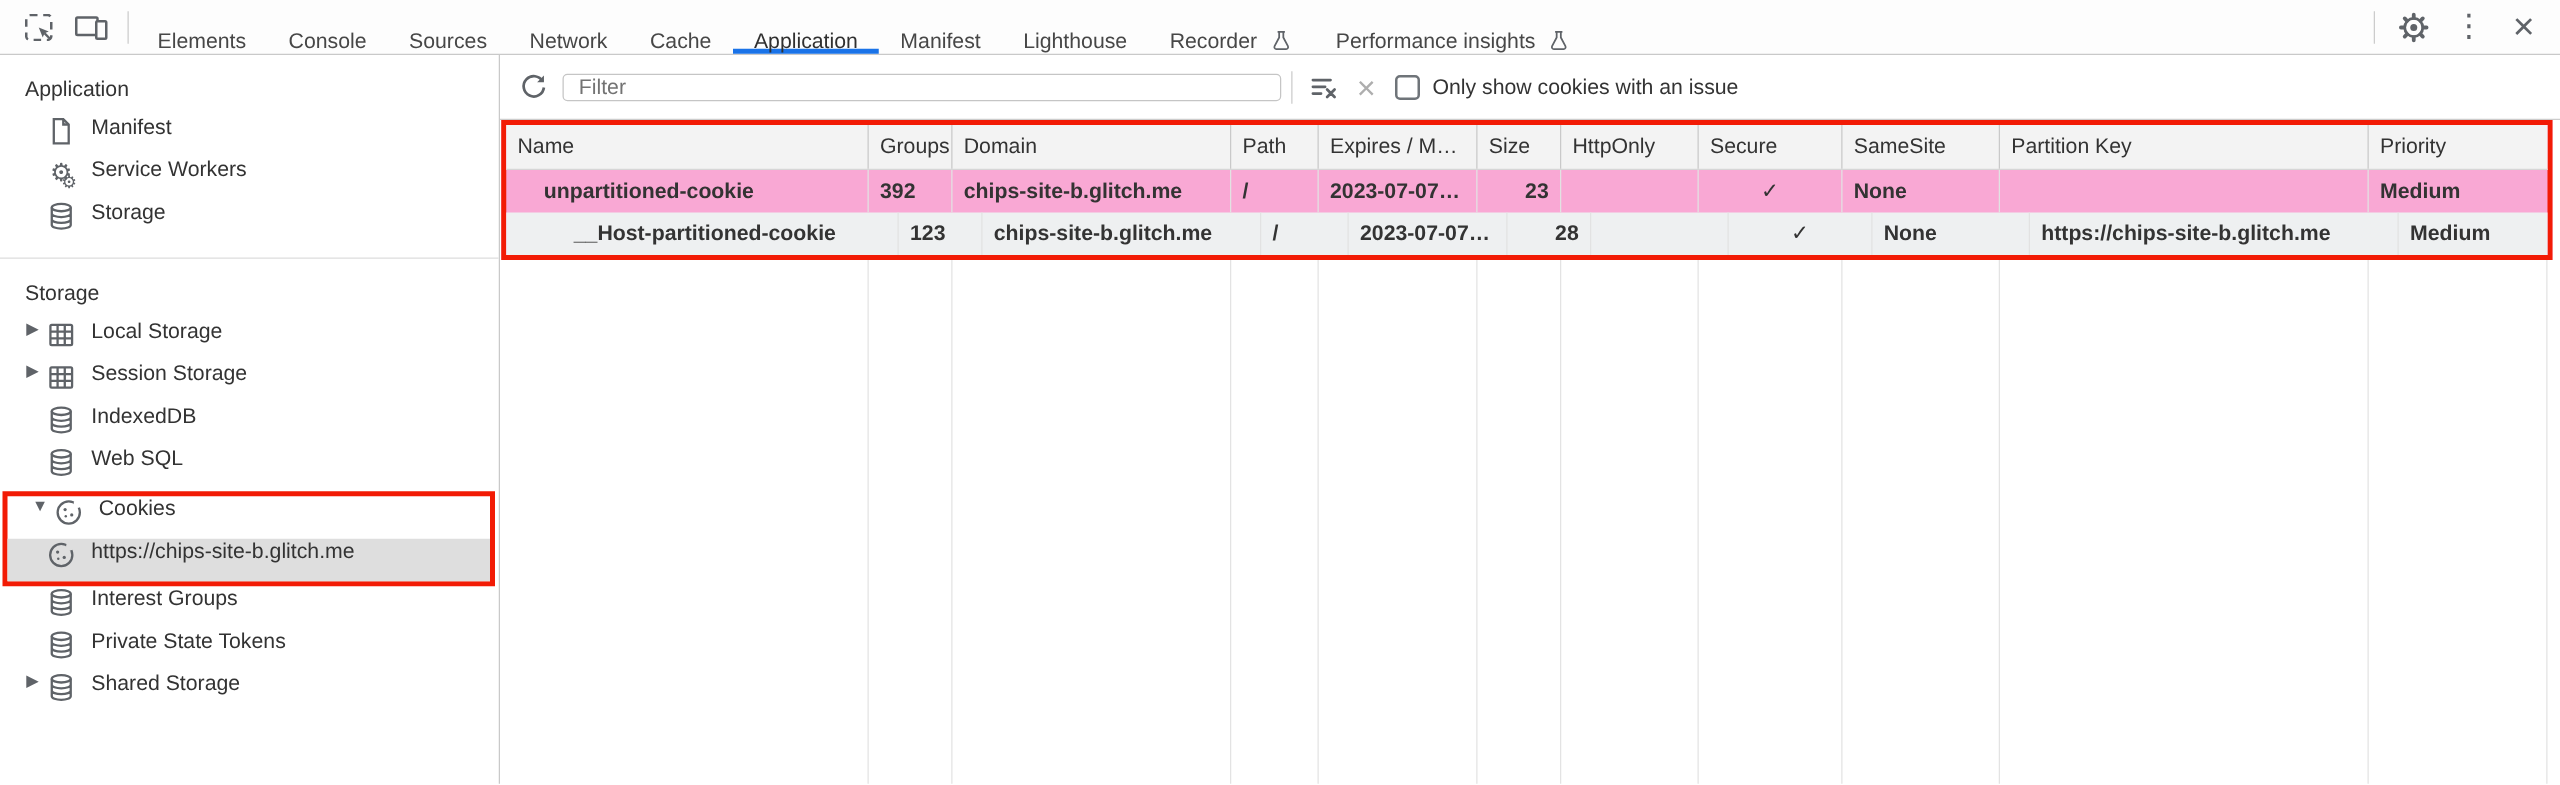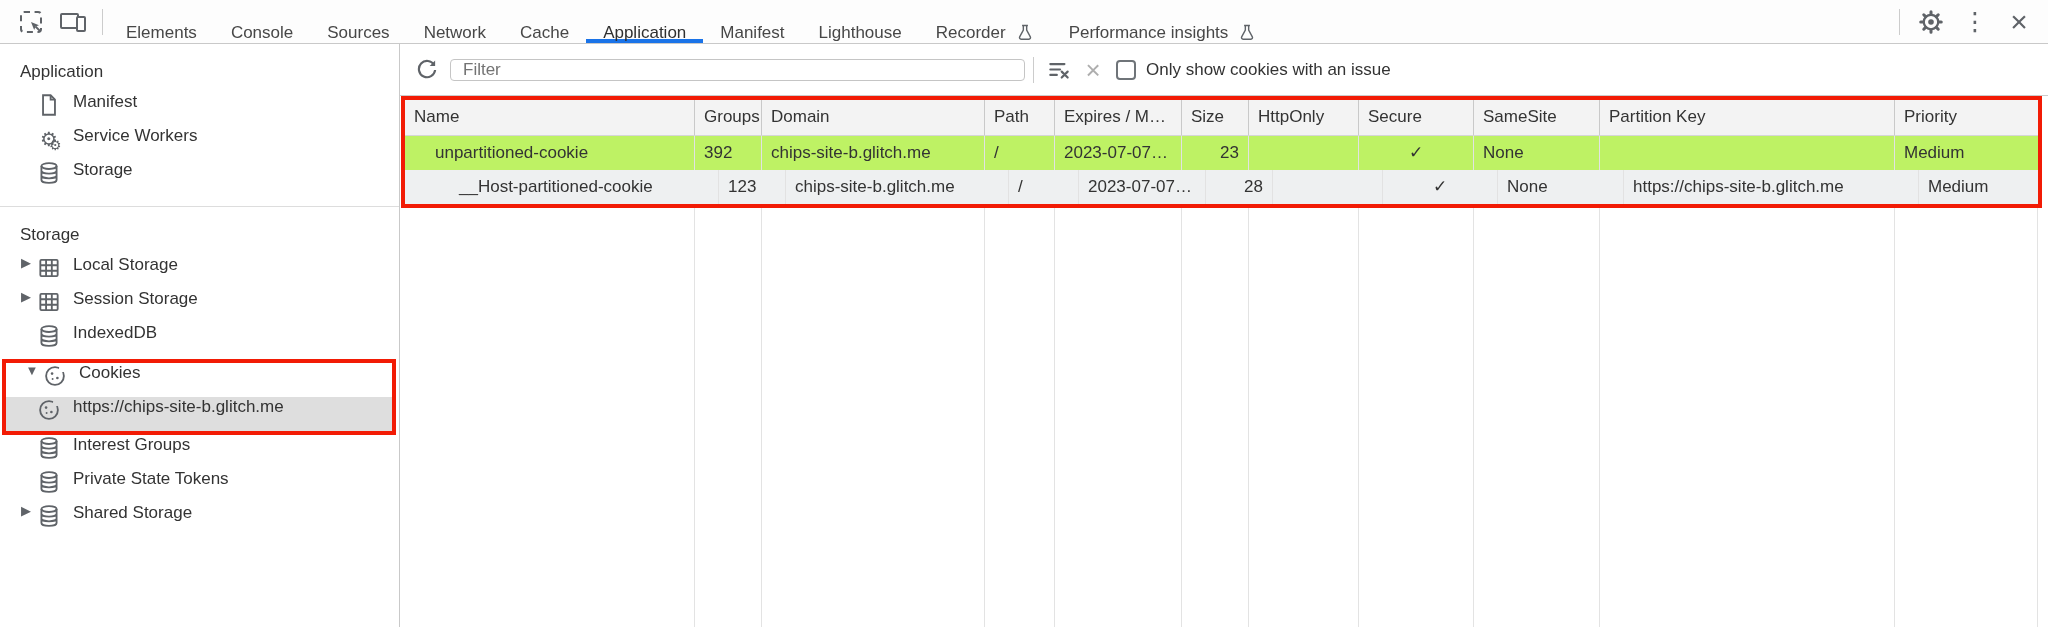--- a/index.html
+++ b/index.html
@@ -53,25 +53,25 @@
   .toolbar { height:52px; border-bottom:1px solid #ccc; display:flex; align-items:center; padding:0 10px; flex:none; }
   .filter-input { width:575px; height:22px; border:1px solid #c5c5c5; border-radius:4px; margin-left:6px;
                   padding:8px 12px; font:inherit; color:#333; outline:none; }
   .filter-input::placeholder { color:#737373; }
   .tool-ico { width:34px; height:34px; display:flex; align-items:center; justify-content:center; cursor:pointer; }
   .x-disabled { font-size:26px; color:#aeaeae; line-height:1; font-weight:300; }
   .checkbox { width:20px; height:20px; border:2px solid #6f7479; border-radius:4px; margin:0 10px 0 6px; flex:none; cursor:pointer; }
   .chk-label { white-space:nowrap; }
 
   
-  .table-redbox { border:4px solid var(--red); margin:0 6px 0 1px; flex:none; background:#bef264; }
+  .table-redbox { border:4px solid var(--red); margin:0 6px 0 1px; flex:none; background:#f9a8d4; }
   .grid-row { display:flex; }
   .grid-head { background:#f3f3f3; border-bottom:1px solid #d6d6d6; }
   .grid-head .cell { line-height:34px; height:35px; border-right:1px solid #c9c9c9; }
-  .grid-body .cell { line-height:34px; height:34px; border-right:1px solid #e2e2e2; }
+  .grid-body .cell { line-height:34px; height:34px; border-right:1px solid #e2e2e2;font-weight:bold; }
   .grid-body.alt { background:#eef0f1;padding-left:24px; }
   .cell { padding:0 9px; white-space:nowrap; overflow:hidden; flex:none; }
   .cell:last-child { border-right:none; }
   .name-cell-row { padding-left:30px; }
   .cell.right { text-align:right; }
   .cell.center { text-align:center; }
   .cw0{width:290px}.cw1{width:67px}.cw2{width:223px}.cw3{width:70px}.cw4{width:127px}
   .cw5{width:67px}.cw6{width:110px}.cw7{width:115px}.cw8{width:126px}.cw9{width:295px}
   .cw10{flex:1; min-width:0;}
   .empty-grid { flex:1; display:flex; margin:0 10px 0 5px; }
@@ -215,20 +215,30 @@
     <div class="side-item">
       <span class="arrow-slot"></span>
       <span class="iwrap">
         <svg class="ico" width="26" height="26" viewBox="0 0 24 24">
             <ellipse cx="12" cy="5.6" rx="7" ry="2.7"></ellipse>
             <path d="M5 5.6v12.8c0 1.5 3.1 2.7 7 2.7s7-1.2 7-2.7V5.6M5 9.9c0 1.5 3.1 2.7 7 2.7s7-1.2 7-2.7M5 14.2c0 1.5 3.1 2.7 7 2.7s7-1.2 7-2.7"></path>
           </svg>
       </span>
       <span class="side-label">IndexedDB</span>
     </div>
+    <div class="side-item">
+      <span class="arrow-slot"></span>
+      <span class="iwrap">
+        <svg class="ico" width="26" height="26" viewBox="0 0 24 24">
+            <ellipse cx="12" cy="5.6" rx="7" ry="2.7"></ellipse>
+            <path d="M5 5.6v12.8c0 1.5 3.1 2.7 7 2.7s7-1.2 7-2.7V5.6M5 9.9c0 1.5 3.1 2.7 7 2.7s7-1.2 7-2.7M5 14.2c0 1.5 3.1 2.7 7 2.7s7-1.2 7-2.7"></path>
+          </svg>
+      </span>
+      <span class="side-label">Web SQL</span>
+    </div>
 
     <div class="red-wrap">
       <div class="side-item">
         <span class="arrow-slot">▼</span>
         <span class="iwrap">
           <svg width="26" height="26" viewBox="0 0 24 24">
               <circle cx="12" cy="12" r="8.2" fill="none" stroke="#5f6368" stroke-width="1.7"></circle>
               <circle cx="18.6" cy="5.6" r="3" fill="#fff" stroke="none"></circle>
               <circle cx="9.3" cy="9.8" r="1.2" fill="#5f6368"></circle>
               <circle cx="14.2" cy="13.8" r="1.2" fill="#5f6368"></circle>

